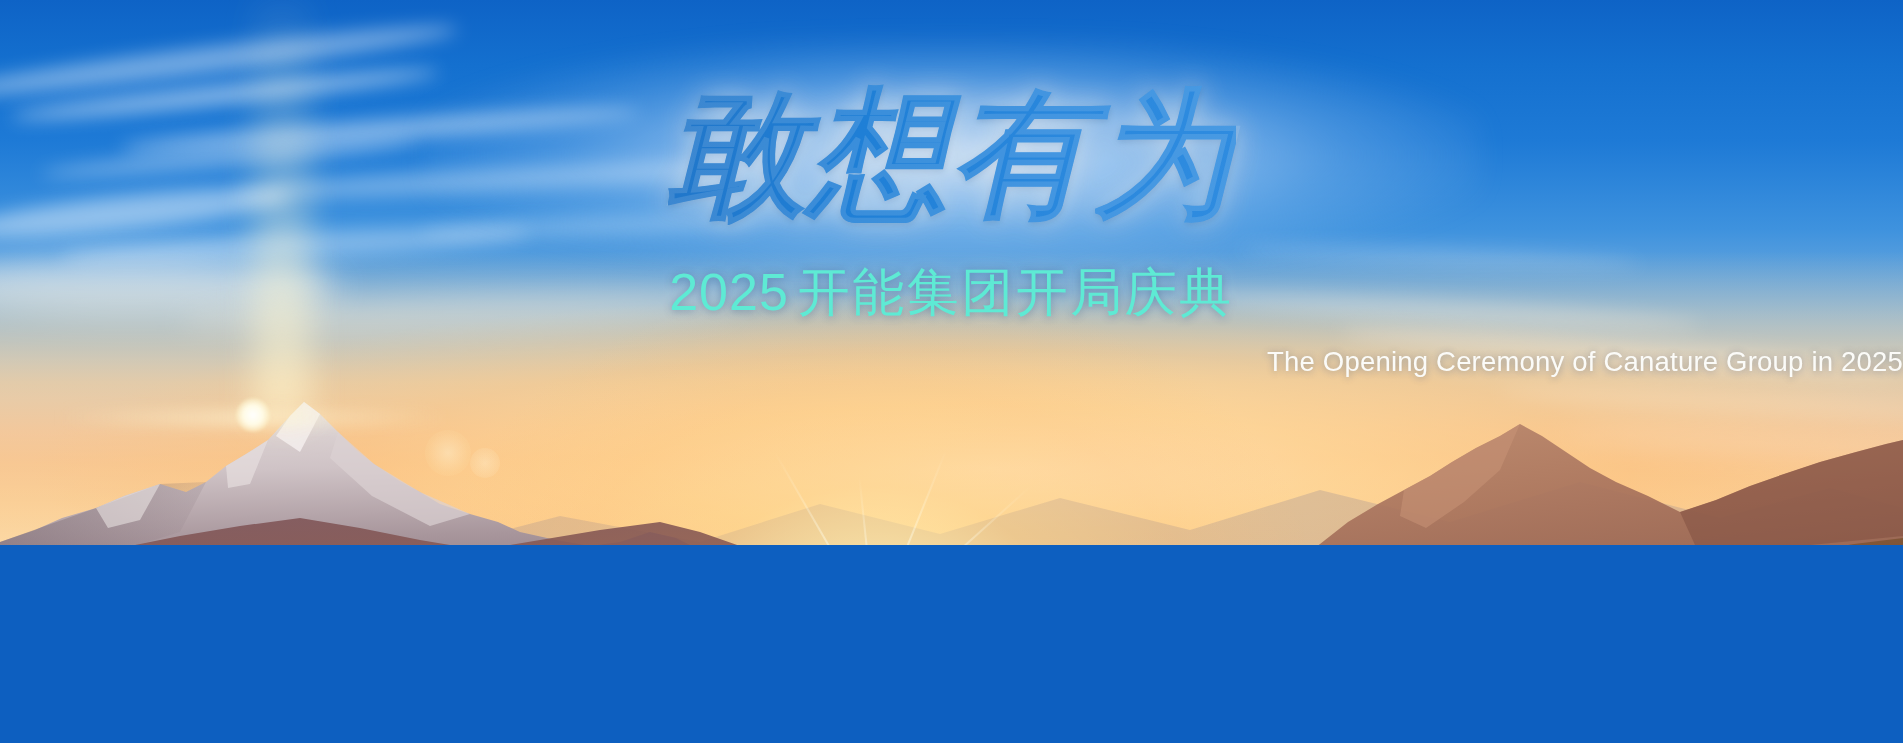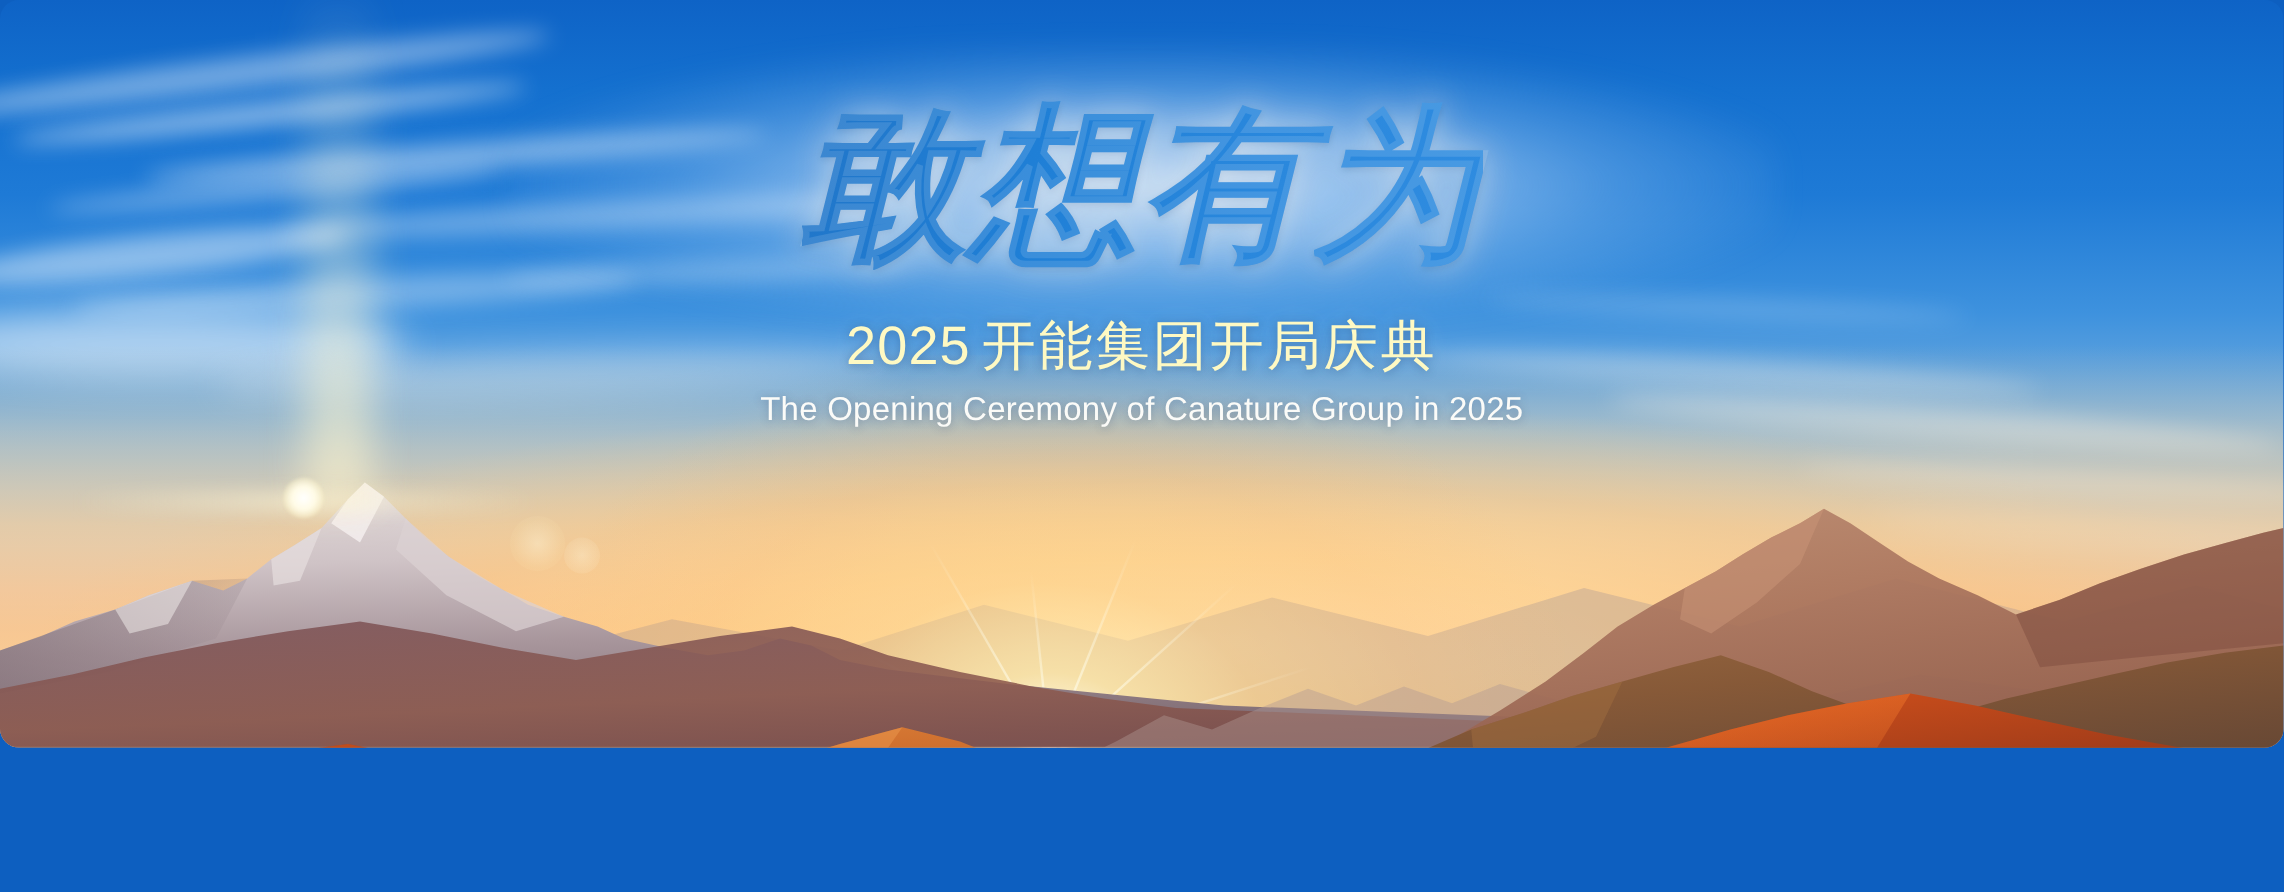--- a/index.html
+++ b/index.html
@@ -8,23 +8,22 @@
   html, body {
     width:1903px; height:743px;
     overflow:hidden;
     background:#0d5fc0;
     font-family:"Liberation Sans", sans-serif;
   }
 
   
   .banner {
     position:relative;
-    width:1903px; height:623px;
+    width:1903px; height:545px;
     overflow:hidden;
-    border-radius:16px;
   }
 
   
   .sky {
     position:absolute; inset:0;
     background:
       radial-gradient(ellipse 70% 45% at 52% 86%,
           rgba(255,246,214,.98) 0%, rgba(255,228,168,.85) 26%,
           rgba(255,198,122,.45) 48%, rgba(255,170,96,0) 72%),
       linear-gradient(to bottom,
@@ -159,30 +158,31 @@
   }
   .calli-right {
     background:linear-gradient(98deg,#8a6aa8 0%,#9c6aa3 16%,#b85f80 38%,#d3513f 64%,#e5452a 84%,#ea4326 100%);
     -webkit-background-clip:text; background-clip:text; color:transparent;
     filter:drop-shadow(0 0 14px rgba(255,255,255,.62)) drop-shadow(0 2px 3px rgba(120,40,20,.22));
   }
 
   
   .sub-wrap { position:absolute; left:0; right:0; top:258px; text-align:center; }
   .sub-cn {
-    font-size:45px; font-weight:400; color:#fef9c3;
+    font-size:52px; font-weight:400; color:#5eead4;
     letter-spacing:2.5px;
     text-shadow:0 1px 8px rgba(40,70,120,.45), 0 0 22px rgba(255,255,255,.22);
   }
   .sub-cn .yr { letter-spacing:1px; margin-right:9px; }
   .sub-en {
-    margin-top:7px;
+    margin-top:18px;
     font-size:27.5px; font-weight:400; color:#fbfbf8;
     letter-spacing:.2px;
     text-shadow:0 1px 7px rgba(50,70,110,.42), 0 0 18px rgba(255,255,255,.18);
+    text-align:right;
   }
   .date {
     margin-top:37px;
     font-size:23px; font-weight:700; color:#fffdf6;
     letter-spacing:1.4px;
     text-shadow:0 1px 6px rgba(120,90,60,.35), 0 0 16px rgba(255,255,255,.30);
   }
 </style>
 </head>
 <body>

